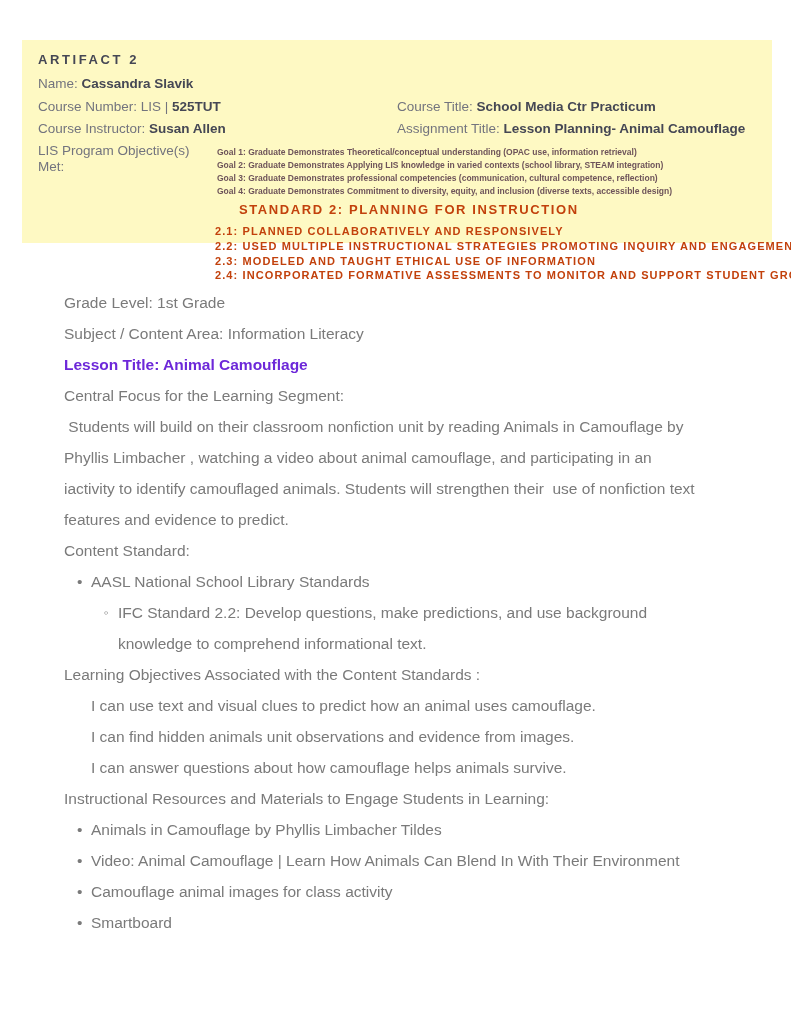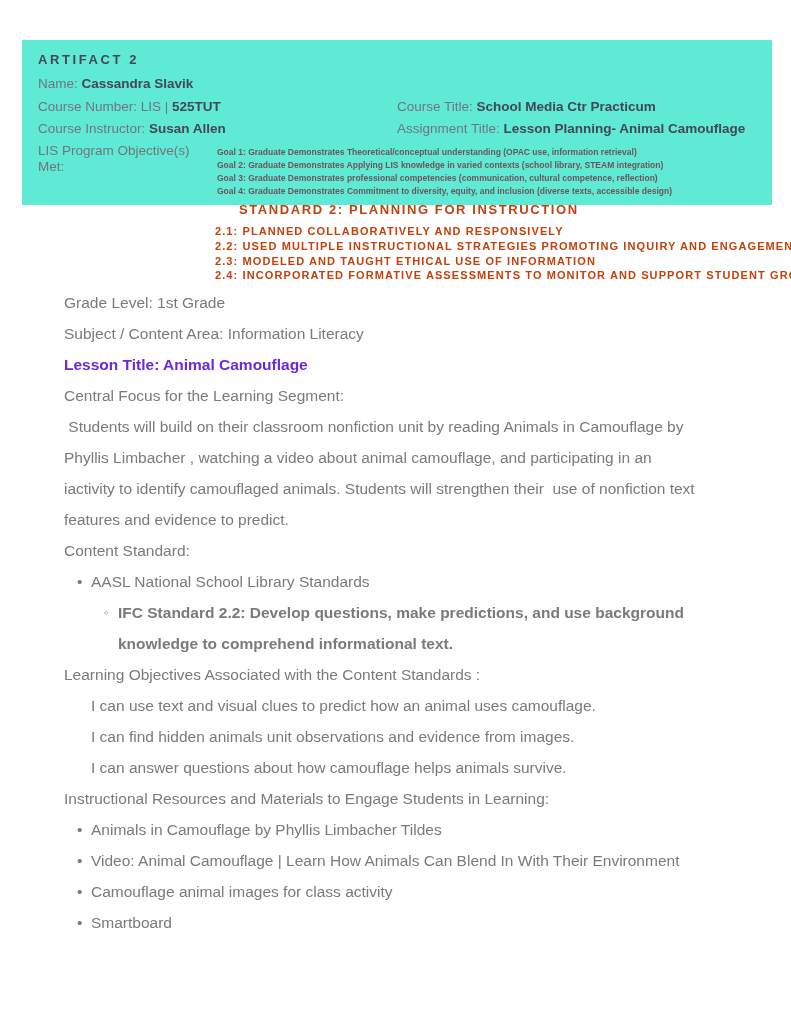--- a/index.html
+++ b/index.html
@@ -8,22 +8,22 @@
     position: relative;
     background: #ffffff;
     font-family: "Liberation Sans", sans-serif;
     overflow: hidden;
   }
 
   
   .banner {
     position: absolute;
     left: 22px; top: 40px;
-    width: 750px; height: 165px;
-    background: #5eead4;
+    width: 750px; height: 203px;
+    background: #fef9c3;
     box-sizing: border-box;
     padding: 13px 16px 0 16px;
   }
   .artifact-title {
     font-size: 13px; font-weight: bold;
     letter-spacing: 2.6px;
     color: #454754;
     line-height: 14px;
     margin-bottom: 6px;
   }
@@ -69,21 +69,21 @@
     color: #7a7a7a;
   }
   .line { white-space: nowrap; }
   .bold-line { font-weight: bold; color: #6d28d9; }
   .para { white-space: pre-wrap; width: 638px; margin: 0; }
   .bullet-row { display: flex; padding-left: 13px; }
   .bullet-row .bullet { flex: 0 0 14px; }
   .bullet-row .btext { white-space: nowrap; }
   .sub-bullet-row { display: flex; padding-left: 40px; }
   .sub-bullet-row .bullet { flex: 0 0 14px; font-size: 13px; }
-  .sub-bullet-row .btext { width: 578px; white-space: normal; font-weight: bold; }
+  .sub-bullet-row .btext { width: 578px; white-space: normal; }
   .indent-line { padding-left: 27px; white-space: nowrap; }
 </style>
 </head>
 <body>
 
 <div class="banner">
   <div class="artifact-title">ARTIFACT 2</div>
 
   <div class="hrow">
     <span class="lbl">Name: </span><span class="val">Cassandra Slavik</span>

